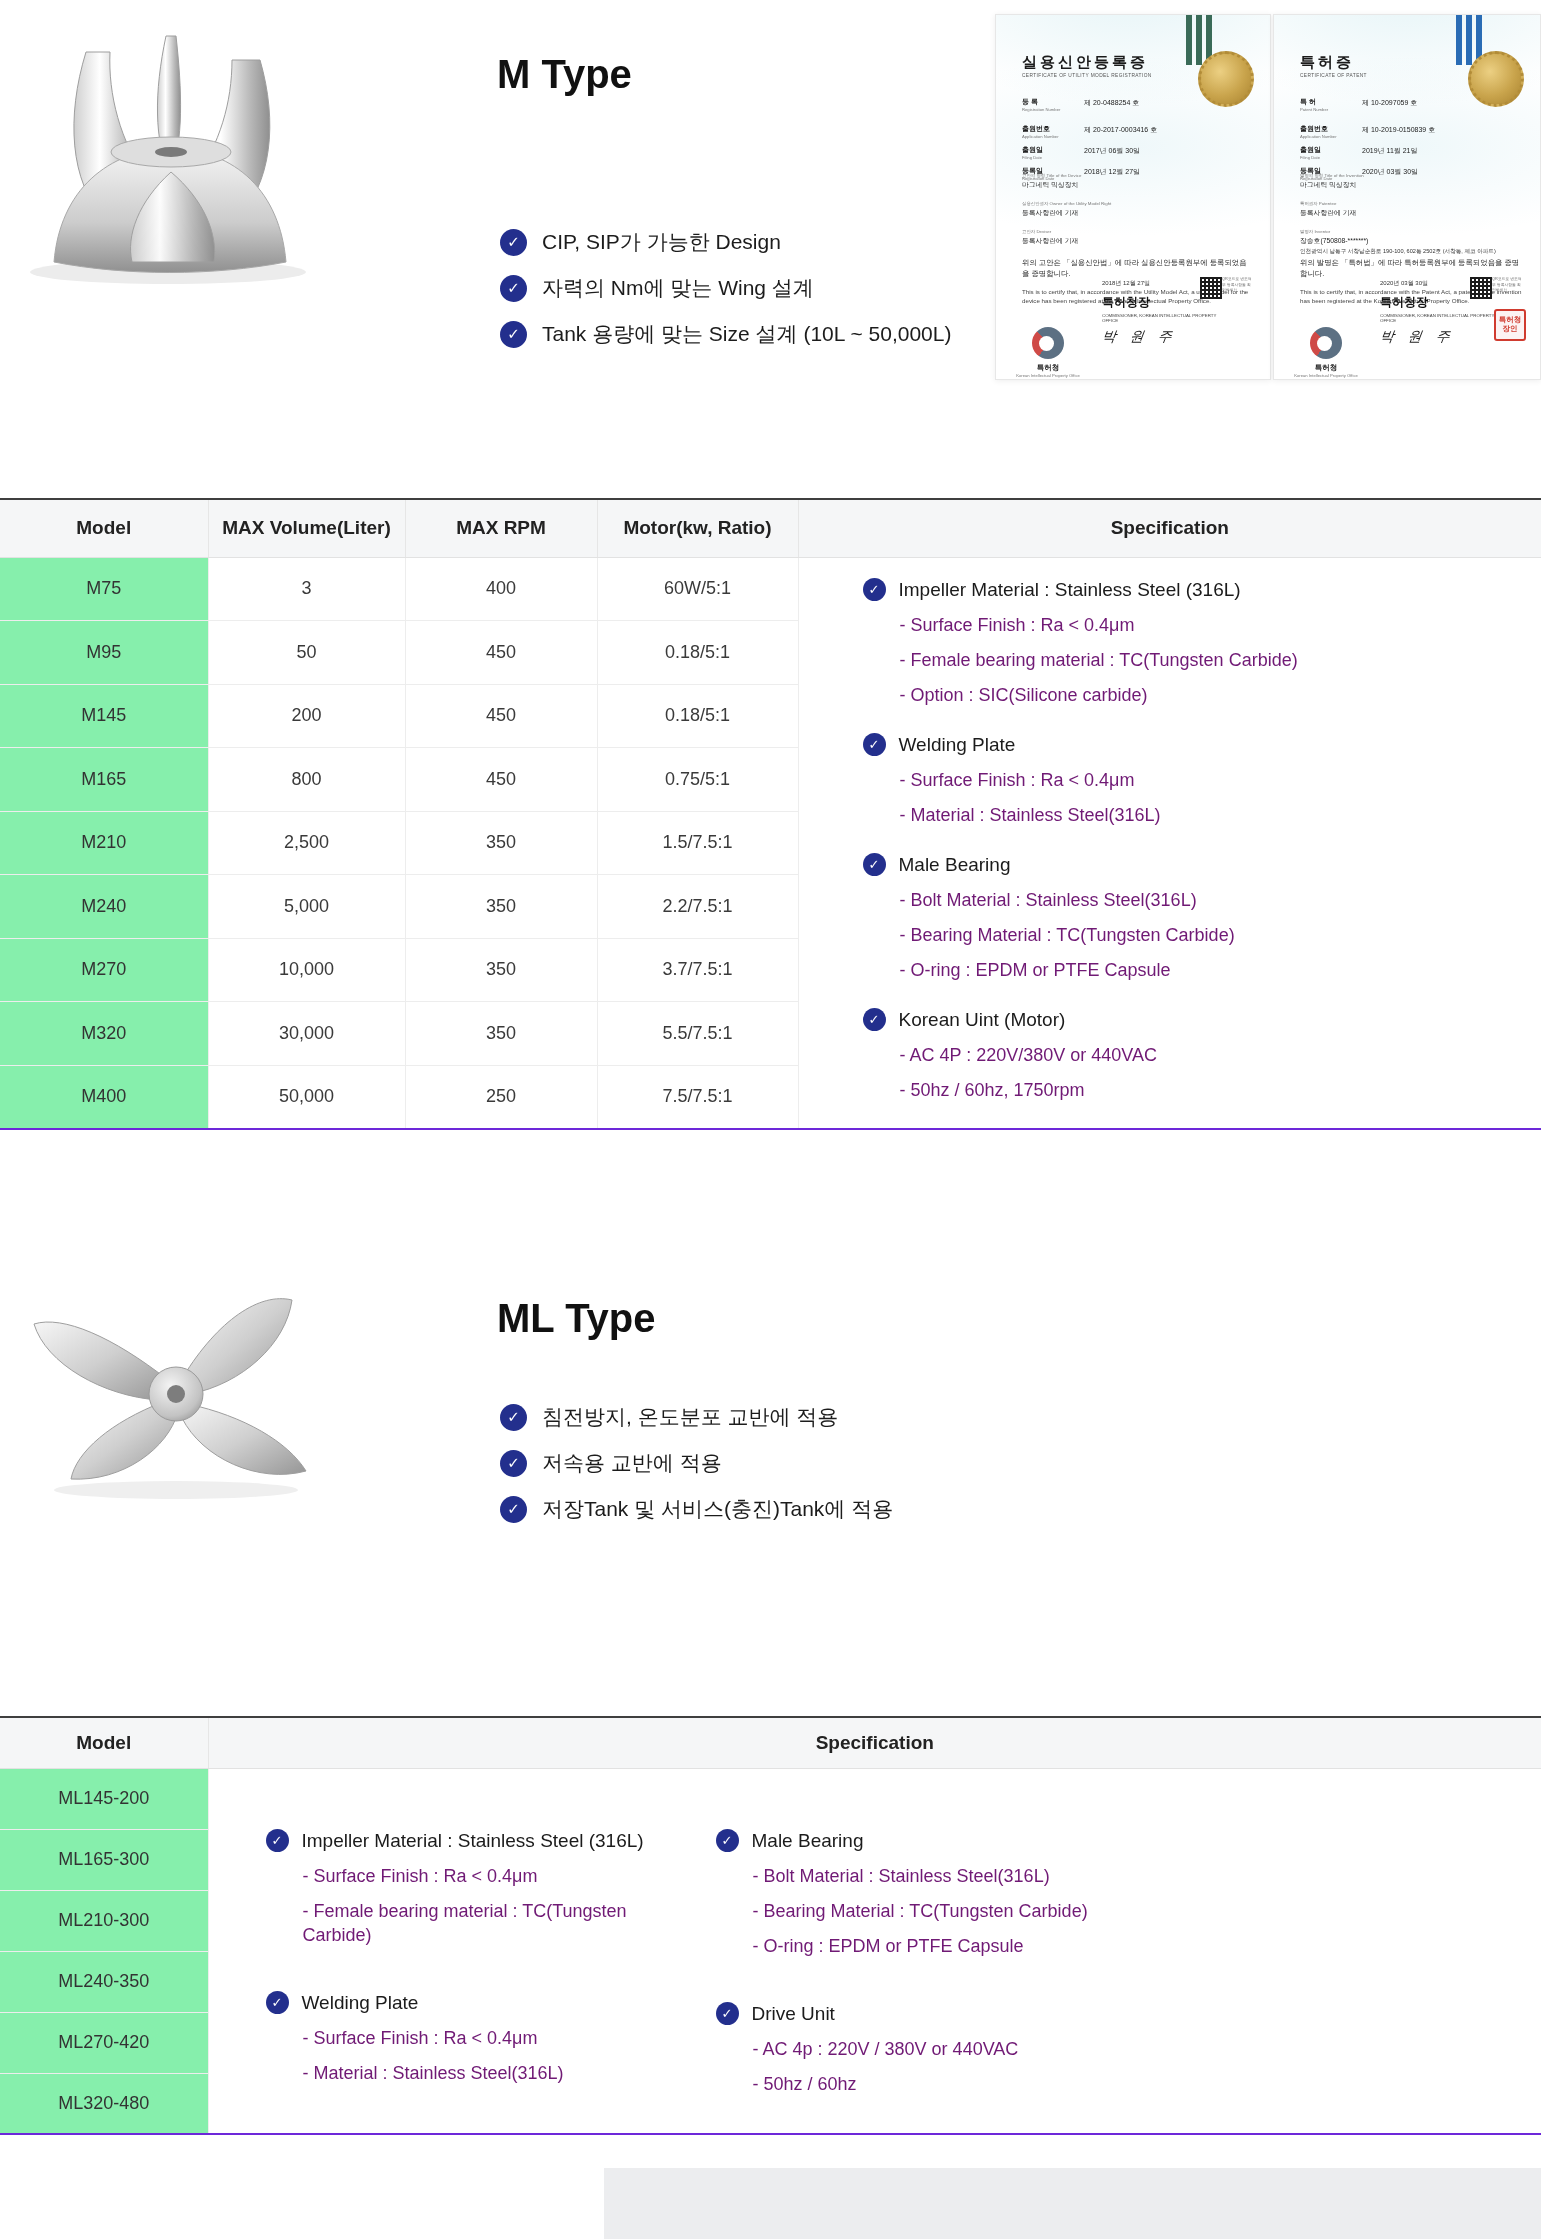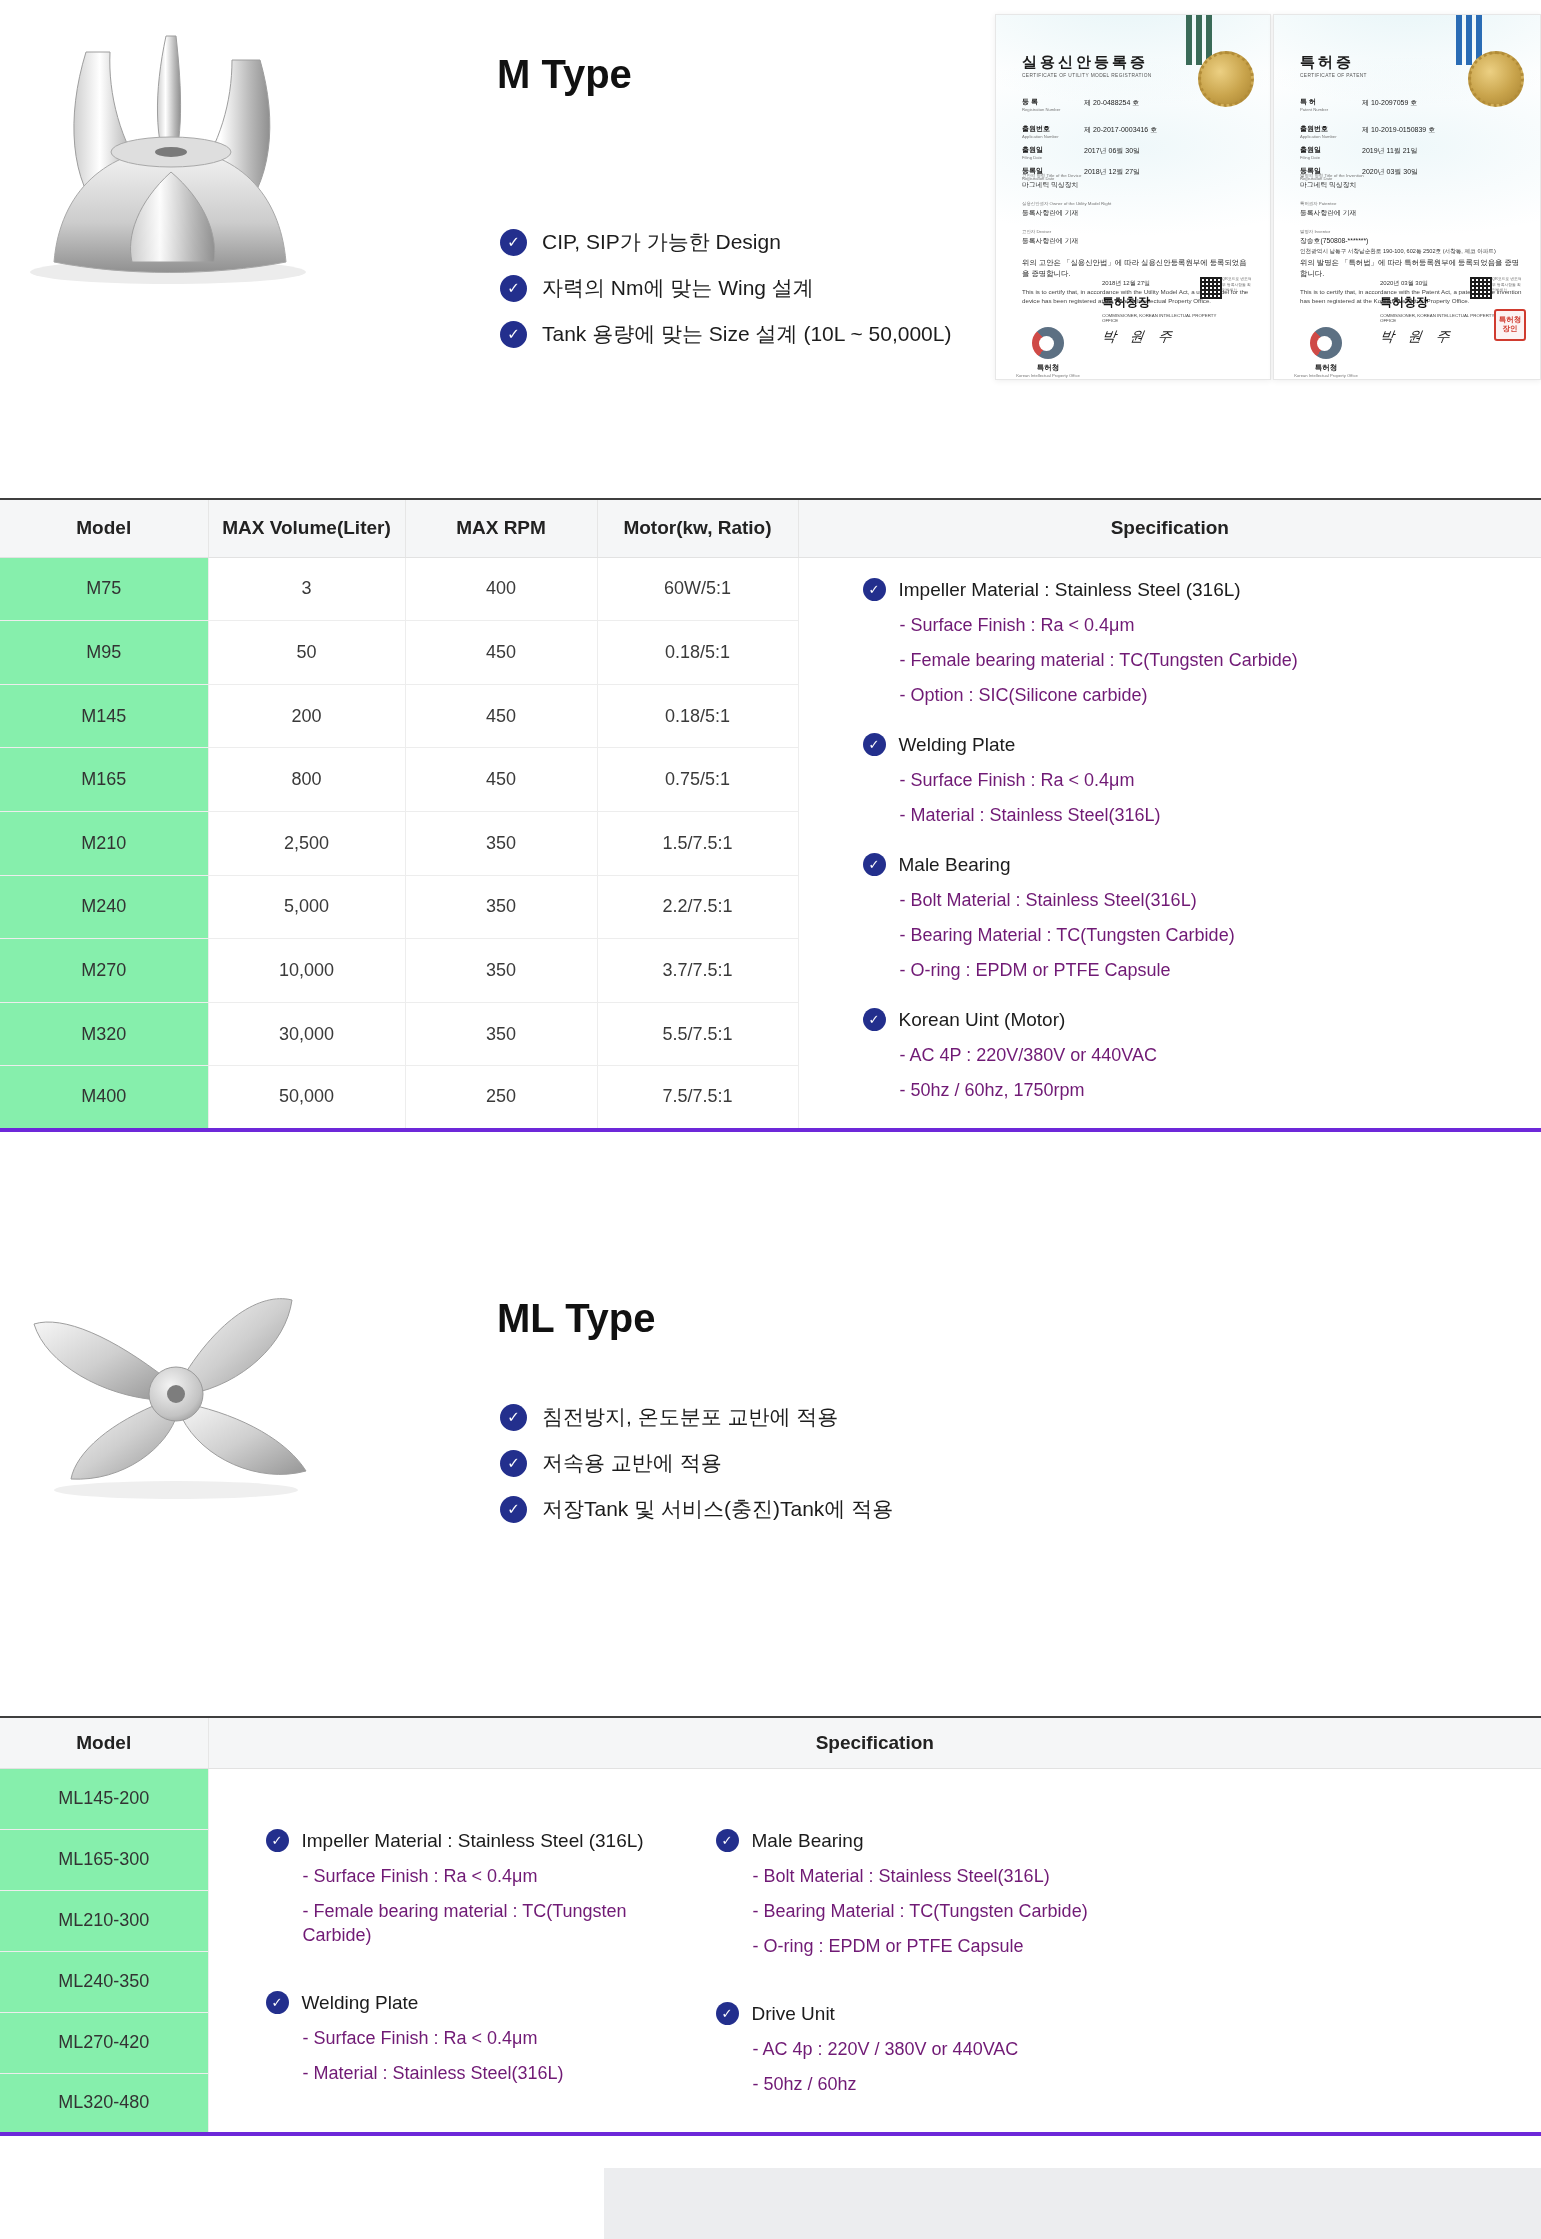--- a/index.html
+++ b/index.html
@@ -81,21 +81,21 @@
                    repeating-linear-gradient(90deg,#1c1c1c 0 2px,#fff 2px 4px); }
   .qr-cap { display:inline-block; width:32px; font-size:3.8px; color:#666; line-height:1.5; }
   .stamp { position:absolute; right:4px; top:34px; width:32px; height:32px; border:2px solid #d03b2f; border-radius:3px;
            color:#d03b2f; font-size:7.5px; font-weight:700; line-height:1.15; display:flex; align-items:center;
            justify-content:center; text-align:center; background:rgba(208,59,47,.06); }
 
   
   table { border-collapse:collapse; table-layout:fixed; position:absolute; left:0; width:1541px; background:#fff; }
   #m-table  { top:498px; }
   #ml-table { top:1716px; }
-  table { border-top:2px solid #3f3f3f; border-bottom:4px solid #6d28d9; }
+  table { border-top:2px solid #3f3f3f; border-bottom:2px solid #6d28d9; }
   th { background:#f5f6f7; font-size:19px; font-weight:700; color:#222; border-bottom:1px solid #e2e2e2; }
   th + th { border-left:1px solid #e6e6e6; }
   #m-table th { height:58px; }
   #ml-table th { height:51px; }
   td { height:61px; text-align:center; vertical-align:middle; font-size:18px; color:#3a3a3a; }
   tr + tr td { border-top:1px solid #ededed; }
   td.model { background:#86efac; color:#333; }
   td.val, td.spec-cell { border-left:1px solid #ededed; }
   td.spec-cell { text-align:left; vertical-align:top; padding:20px 24px 0 64px; }
 

